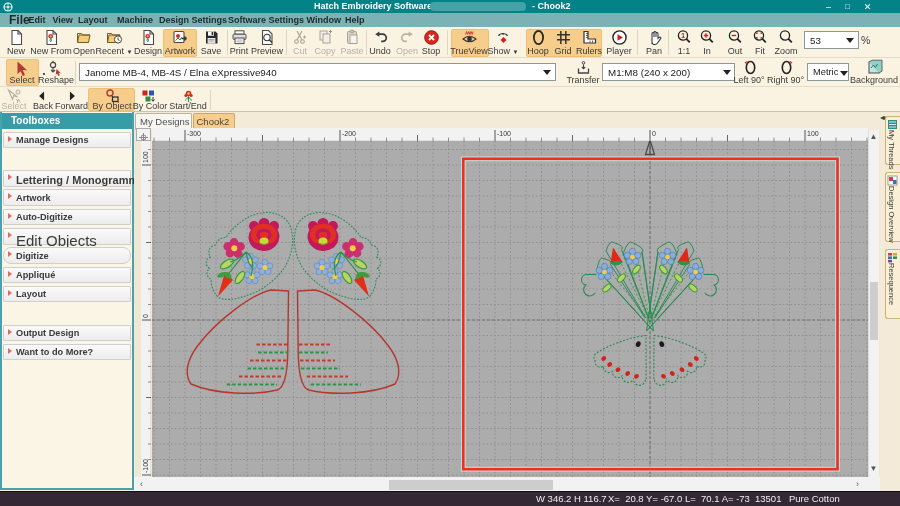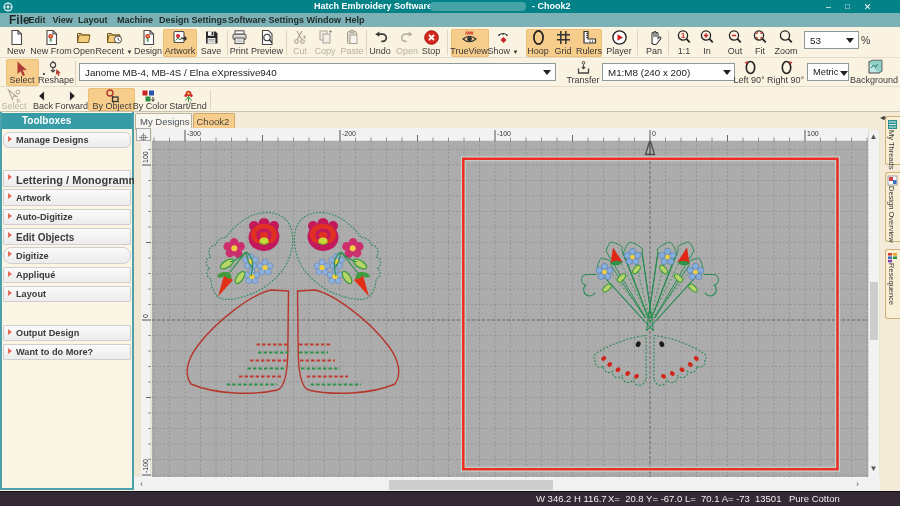--- a/index.html
+++ b/index.html
@@ -299,40 +299,40 @@
     <svg class="abs" style="left:179.5px;top:88px" width="17" height="17" viewBox="0 0 17 17">
       <circle cx="8.5" cy="5.5" r="2.8" fill="#d12a30"></circle>
       <circle cx="8.5" cy="5.5" r="1.2" fill="#f3d23e"></circle>
       <circle cx="5.8" cy="7.5" r="1.5" fill="#d12a30"></circle>
       <circle cx="11.2" cy="7.5" r="1.5" fill="#d12a30"></circle>
       <path d="M8.5 8.5 q-2 3 -3.5 4 M8.5 8.5 q1.5 3 3.5 4 M8.5 8.5 v5.5" stroke="#2f8f3f" fill="none"></path>
     </svg>
     <div class="lbl" style="left:188px;top:100.5px">Start/End</div>
     <div class="sep1" style="left:210px;top:90px;height:20px"></div>
     <div class="abs" style="left:0;top:112px;width:134px;height:378px;background:#fbf5e6;border:2px solid #4aa0ab;border-top:none"></div>
-    <div class="abs" style="left:2px;top:113px;width:130px;height:16px;background:#379ca6;color:#fff;font-size:10px;font-weight:bold;line-height:16px;padding-left:20px">Toolboxes</div>
-    <div class="abs" style="left:3px;top:131.5px;width:128px;height:16.5px;background:linear-gradient(#fafafa,#ececec);border:1px solid #cfcfcf;border-radius:6px">
+    <div class="abs" style="left:2px;top:113px;width:130px;height:16px;background:#379ca6;color:#fff;font-size:10px;font-weight:bold;line-height:16px;padding-left:9px">Toolboxes</div>
+    <div class="abs" style="left:3px;top:131.5px;width:128px;height:16.5px;background:linear-gradient(#fafafa,#ececec);border:1px solid #cfcfcf;border-radius:1px">
       <span style="position:absolute;left:4px;top:3px;width:0;height:0;border-left:4px solid #e66a5a;border-top:3.5px solid transparent;border-bottom:3.5px solid transparent"></span>
       <span style="position:absolute;left:12px;top:2.5px;font-size:9.2px;font-weight:bold;color:#3b3b3b;white-space:nowrap">Manage Designs</span>
     </div>
     <div class="abs" style="left:3px;top:170.10000000000002px;width:128px;height:16.5px;background:linear-gradient(#fafafa,#ececec);border:1px solid #cfcfcf;border-radius:1px">
       <span style="position:absolute;left:4px;top:3px;width:0;height:0;border-left:4px solid #e66a5a;border-top:3.5px solid transparent;border-bottom:3.5px solid transparent"></span>
       <span style="position:absolute;left:12px;top:2.5px;font-size:11px;font-weight:bold;color:#3b3b3b;white-space:nowrap">Lettering / Monogramming</span>
     </div>
     <div class="abs" style="left:3px;top:189.40000000000003px;width:128px;height:16.5px;background:linear-gradient(#fafafa,#ececec);border:1px solid #cfcfcf;border-radius:1px">
       <span style="position:absolute;left:4px;top:3px;width:0;height:0;border-left:4px solid #e66a5a;border-top:3.5px solid transparent;border-bottom:3.5px solid transparent"></span>
       <span style="position:absolute;left:12px;top:2.5px;font-size:9.2px;font-weight:bold;color:#3b3b3b;white-space:nowrap">Artwork</span>
     </div>
     <div class="abs" style="left:3px;top:208.70000000000005px;width:128px;height:16.5px;background:linear-gradient(#fafafa,#ececec);border:1px solid #cfcfcf;border-radius:1px">
       <span style="position:absolute;left:4px;top:3px;width:0;height:0;border-left:4px solid #e66a5a;border-top:3.5px solid transparent;border-bottom:3.5px solid transparent"></span>
       <span style="position:absolute;left:12px;top:2.5px;font-size:9.2px;font-weight:bold;color:#3b3b3b;white-space:nowrap">Auto-Digitize</span>
     </div>
     <div class="abs" style="left:3px;top:228.00000000000006px;width:128px;height:16.5px;background:linear-gradient(#fafafa,#ececec);border:1px solid #cfcfcf;border-radius:1px">
       <span style="position:absolute;left:4px;top:3px;width:0;height:0;border-left:4px solid #e66a5a;border-top:3.5px solid transparent;border-bottom:3.5px solid transparent"></span>
-      <span style="position:absolute;left:12px;top:2.5px;font-size:10px;font-weight:bold;color:#3b3b3b;white-space:nowrap">Edit Objects</span>
+      <span style="position:absolute;left:12px;top:2.5px;font-size:15px;font-weight:normal;color:#3b3b3b;white-space:nowrap">Edit Objects</span>
     </div>
     <div class="abs" style="left:3px;top:247.30000000000007px;width:128px;height:16.5px;background:linear-gradient(#fafafa,#ececec);border:1px solid #cfcfcf;border-radius:8px">
       <span style="position:absolute;left:4px;top:3px;width:0;height:0;border-left:4px solid #e66a5a;border-top:3.5px solid transparent;border-bottom:3.5px solid transparent"></span>
       <span style="position:absolute;left:12px;top:2.5px;font-size:9.2px;font-weight:bold;color:#3b3b3b;white-space:nowrap">Digitize</span>
     </div>
     <div class="abs" style="left:3px;top:285.9000000000001px;width:128px;height:16.5px;background:linear-gradient(#fafafa,#ececec);border:1px solid #cfcfcf;border-radius:1px">
       <span style="position:absolute;left:4px;top:3px;width:0;height:0;border-left:4px solid #e66a5a;border-top:3.5px solid transparent;border-bottom:3.5px solid transparent"></span>
       <span style="position:absolute;left:12px;top:2.5px;font-size:9.2px;font-weight:bold;color:#3b3b3b;white-space:nowrap">Layout</span>
     </div>
     <div class="abs" style="left:3px;top:266.6000000000001px;width:128px;height:16.5px;background:linear-gradient(#fafafa,#ececec);border:1px solid #cfcfcf;border-radius:1px">

